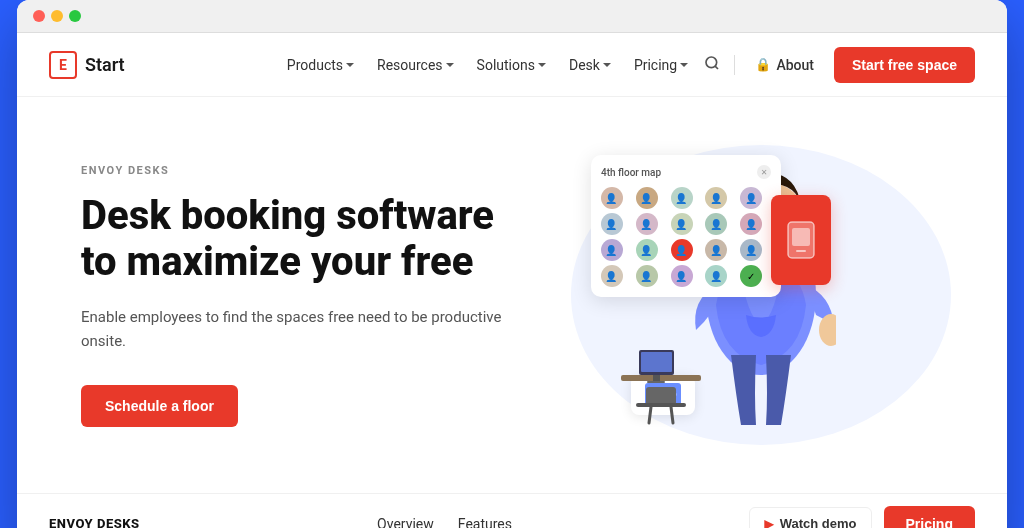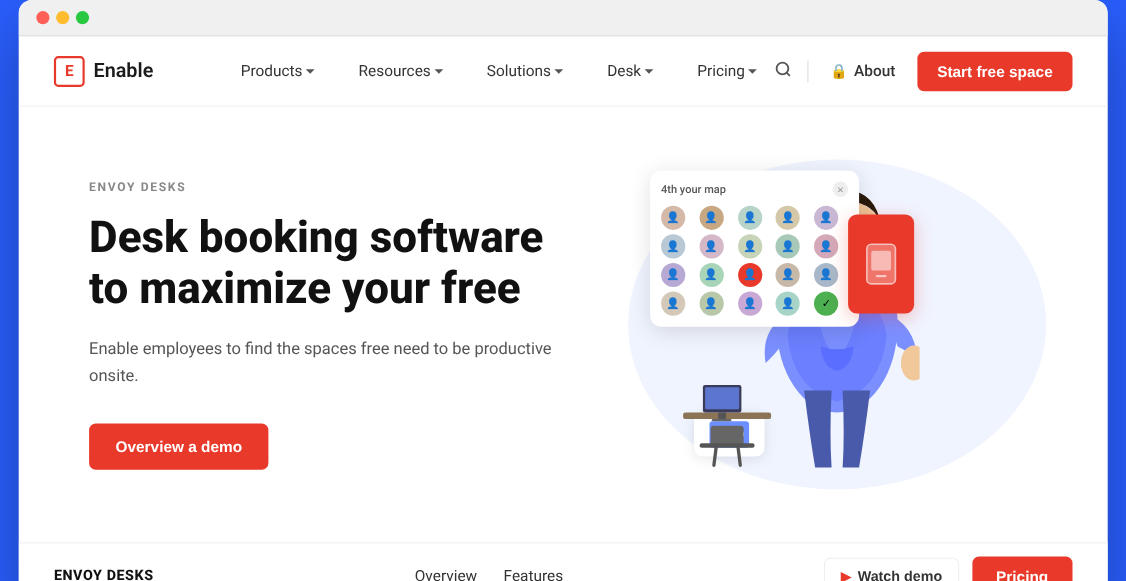--- a/index.html
+++ b/index.html
@@ -58,21 +58,21 @@
       font-weight: 700;
       font-size: 14px;
     }
     .logo-text {
       font-size: 18px;
       font-weight: 600;
       color: #1a1a1a;
     }
     .nav-links {
       display: flex;
-      gap: 20px;
+      gap: 3px;
       list-style: none;
     }
     .nav-item {
       display: flex;
       align-items: center;
       gap: 3px;
       padding: 8px 10px;
       font-size: 14px;
       color: #333;
       cursor: pointer;
@@ -364,21 +364,21 @@
     <div class="dot dot-red"></div>
     <div class="dot dot-yellow"></div>
     <div class="dot dot-green"></div>
   </div>
 
   <nav class="nav">
     <a class="logo" href="#">
       <div class="logo-icon">
         <span>E</span>
       </div>
-      <span class="logo-text">Enable</span>
+      <span class="logo-text">Start</span>
     </a>
 
     <ul class="nav-links">
       <li class="nav-item">
         <span>Products</span>
         <span class="chevron"></span>
       </li>
       <li class="nav-item">
         <span>Resources</span>
         <span class="chevron"></span>
@@ -412,29 +412,29 @@
     </div>
 
     <button class="btn-trial">Start free space</button>
   </nav>
 
   <section class="hero">
     <div class="hero-content">
       <p class="hero-eyebrow">ENVOY DESKS</p>
       <h1 class="hero-title">Desk booking software to maximize your free</h1>
       <p class="hero-subtitle">Enable employees to find the spaces free need to be productive onsite.</p>
-      <button class="btn-demo">Overview a demo</button>
+      <button class="btn-demo">Schedule a floor</button>
     </div>
 
     <div class="hero-illustration">
       <div class="illustration-bg">
 
         <div class="floor-map-card">
           <div class="floor-map-header">
-            <span class="floor-map-title">4th your map</span>
+            <span class="floor-map-title">4th floor map</span>
             <div class="floor-map-close">✕</div>
           </div>
           <div class="desk-grid">
 
             <div class="desk-avatar occupied" style="background:#d4b8a8;">👤</div>
             <div class="desk-avatar occupied" style="background:#c8a882;">👤</div>
             <div class="desk-avatar occupied" style="background:#b8d4c8;">👤</div>
             <div class="desk-avatar occupied" style="background:#d4c8a8;">👤</div>
             <div class="desk-avatar occupied" style="background:#c8b8d4;">👤</div>
             <div class="desk-avatar occupied" style="background:#b8c8d4;">👤</div>

